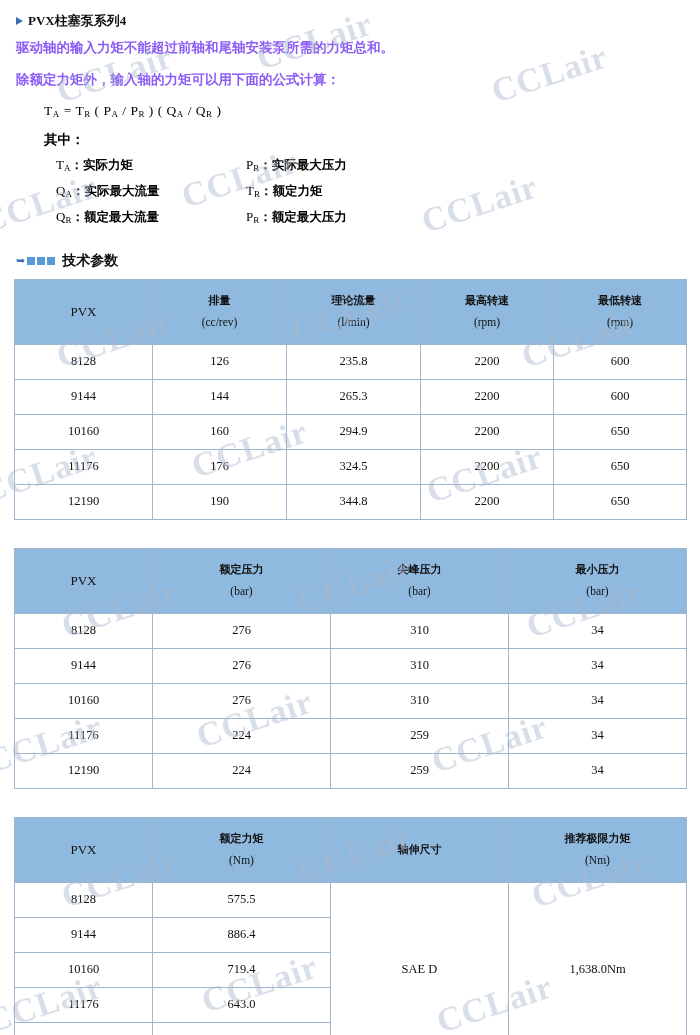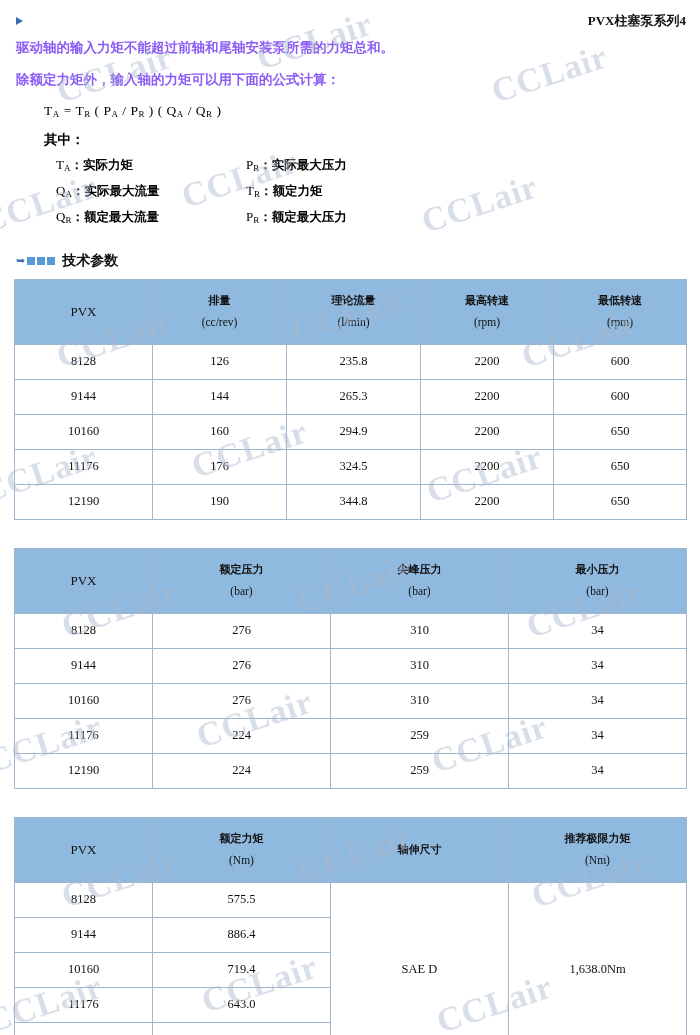--- a/index.html
+++ b/index.html
@@ -44,21 +44,20 @@
 
   
   .doc-title {
     font-size: 13px;
     font-weight: bold;
     color: #111;
     display: flex;
     align-items: center;
     gap: 5px;
     margin: 2px 0 9px 2px;
-    justify-content: space-between;
   }
   .tri-icon {
     width: 0; height: 0;
     border-left: 7px solid #3a6fb5;
     border-top: 4.5px solid transparent;
     border-bottom: 4.5px solid transparent;
     display: inline-block;
   }
 
   

